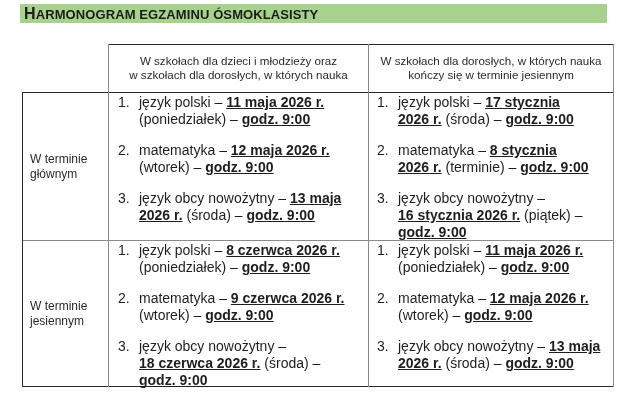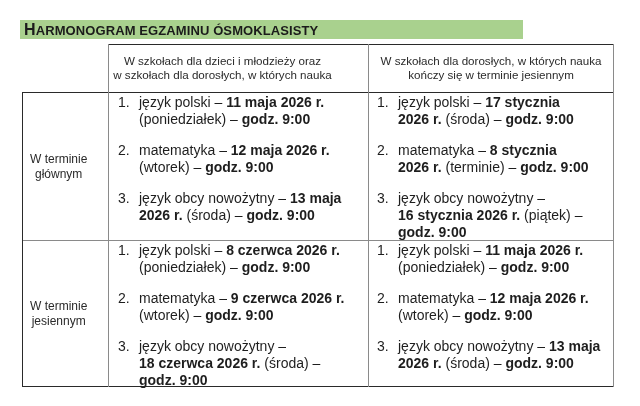--- a/index.html
+++ b/index.html
@@ -1,31 +1,31 @@
 <!DOCTYPE html>
 <html><head>
 <meta charset="utf-8">
 <style>
   html, body { margin:0; padding:0; background:#ffffff; }
   body { width:640px; height:406px; position:relative; overflow:hidden;
          font-family:"Liberation Sans", sans-serif; color:#1a1a1a; }
-  .title-band { position:absolute; left:20px; top:20px; width:503px; height:19px;
+  .title-band { position:absolute; left:20px; top:4px; width:587px; height:19px;
                 background:#a9d18e; }
   .title { position:absolute; left:4px; top:1px; font-weight:bold; font-size:13px;
            letter-spacing:0.1px; color:#1b1b1b; white-space:nowrap; }
   .title .big { font-size:16px; }
   .line { position:absolute; background:#8a8a8a; }
   .line.dark { background:#2a2a2a; }
   .hdr { position:absolute; top:44px; height:48px; display:flex; align-items:center;
          justify-content:center; text-align:center; font-size:11.6px; line-height:14px; color:#2a2a2a; }
-  .rowlabel { position:absolute; left:30px; font-size:12px; line-height:15px; color:#2a2a2a;text-align:center; }
+  .rowlabel { position:absolute; left:30px; font-size:12px; line-height:15px; color:#2a2a2a; }
   .items { position:absolute; font-size:14px; line-height:17px; color:#1e1e1e; }
   .item { position:relative; padding-left:21px; margin-bottom:14px; }
   .item .num { position:absolute; left:0; top:0; }
-  .item b { font-weight:bold; }
+  .item b { font-weight:bold;text-decoration:underline; }
 </style>
 </head>
 <body>
 
 <div class="title-band">
   <div class="title"><span class="big">H</span><span>ARMONOGRAM EGZAMINU ÓSMOKLASISTY</span></div>
 </div>
 
 <div>
 
@@ -38,21 +38,21 @@
   <div class="line dark" style="left:22px;top:386px;width:592px;height:1px;"></div>
 
   <div class="line dark" style="left:22px;top:92px;width:1px;height:295px;"></div>
 
   <div class="line" style="left:108px;top:44px;width:1px;height:343px;"></div>
 
   <div class="line" style="left:368px;top:44px;width:1px;height:343px;"></div>
 
   <div class="line" style="left:613px;top:44px;width:1px;height:343px;"></div>
 
-  <div class="hdr" style="left:93px;width:259px;">
+  <div class="hdr" style="left:109px;width:259px;">
     <div>
       <div>W szkołach dla dzieci i młodzieży oraz</div>
       <div>w szkołach dla dorosłych, w których nauka</div>
     </div>
   </div>
   <div class="hdr" style="left:369px;width:244px;">
     <div>
       <div>W szkołach dla dorosłych, w których nauka</div>
       <div>kończy się w terminie jesiennym</div>
     </div>

